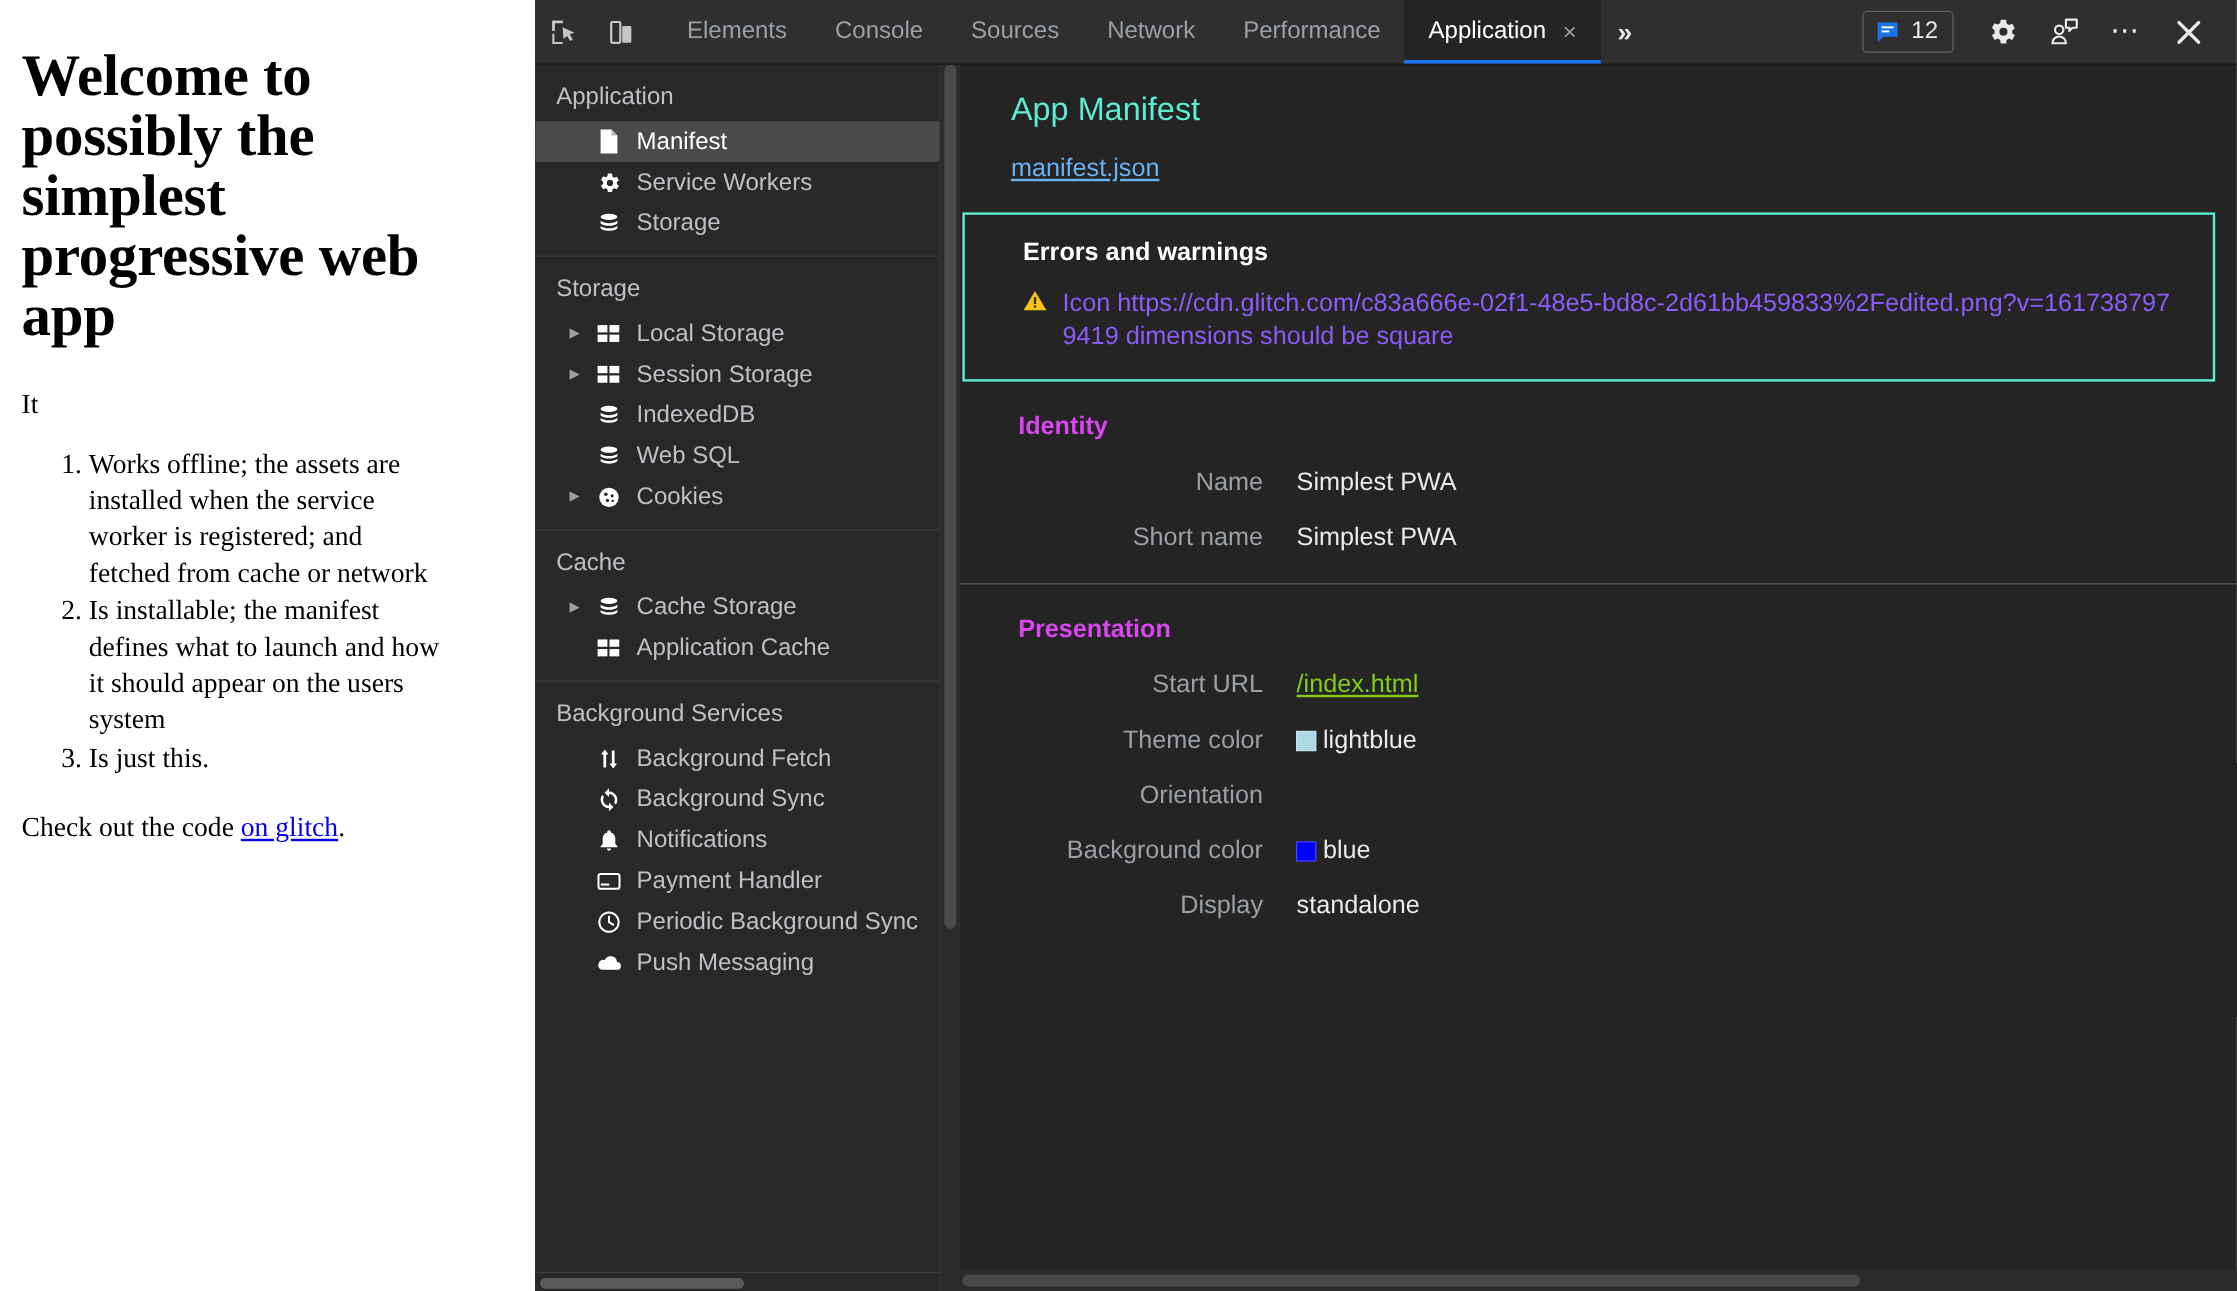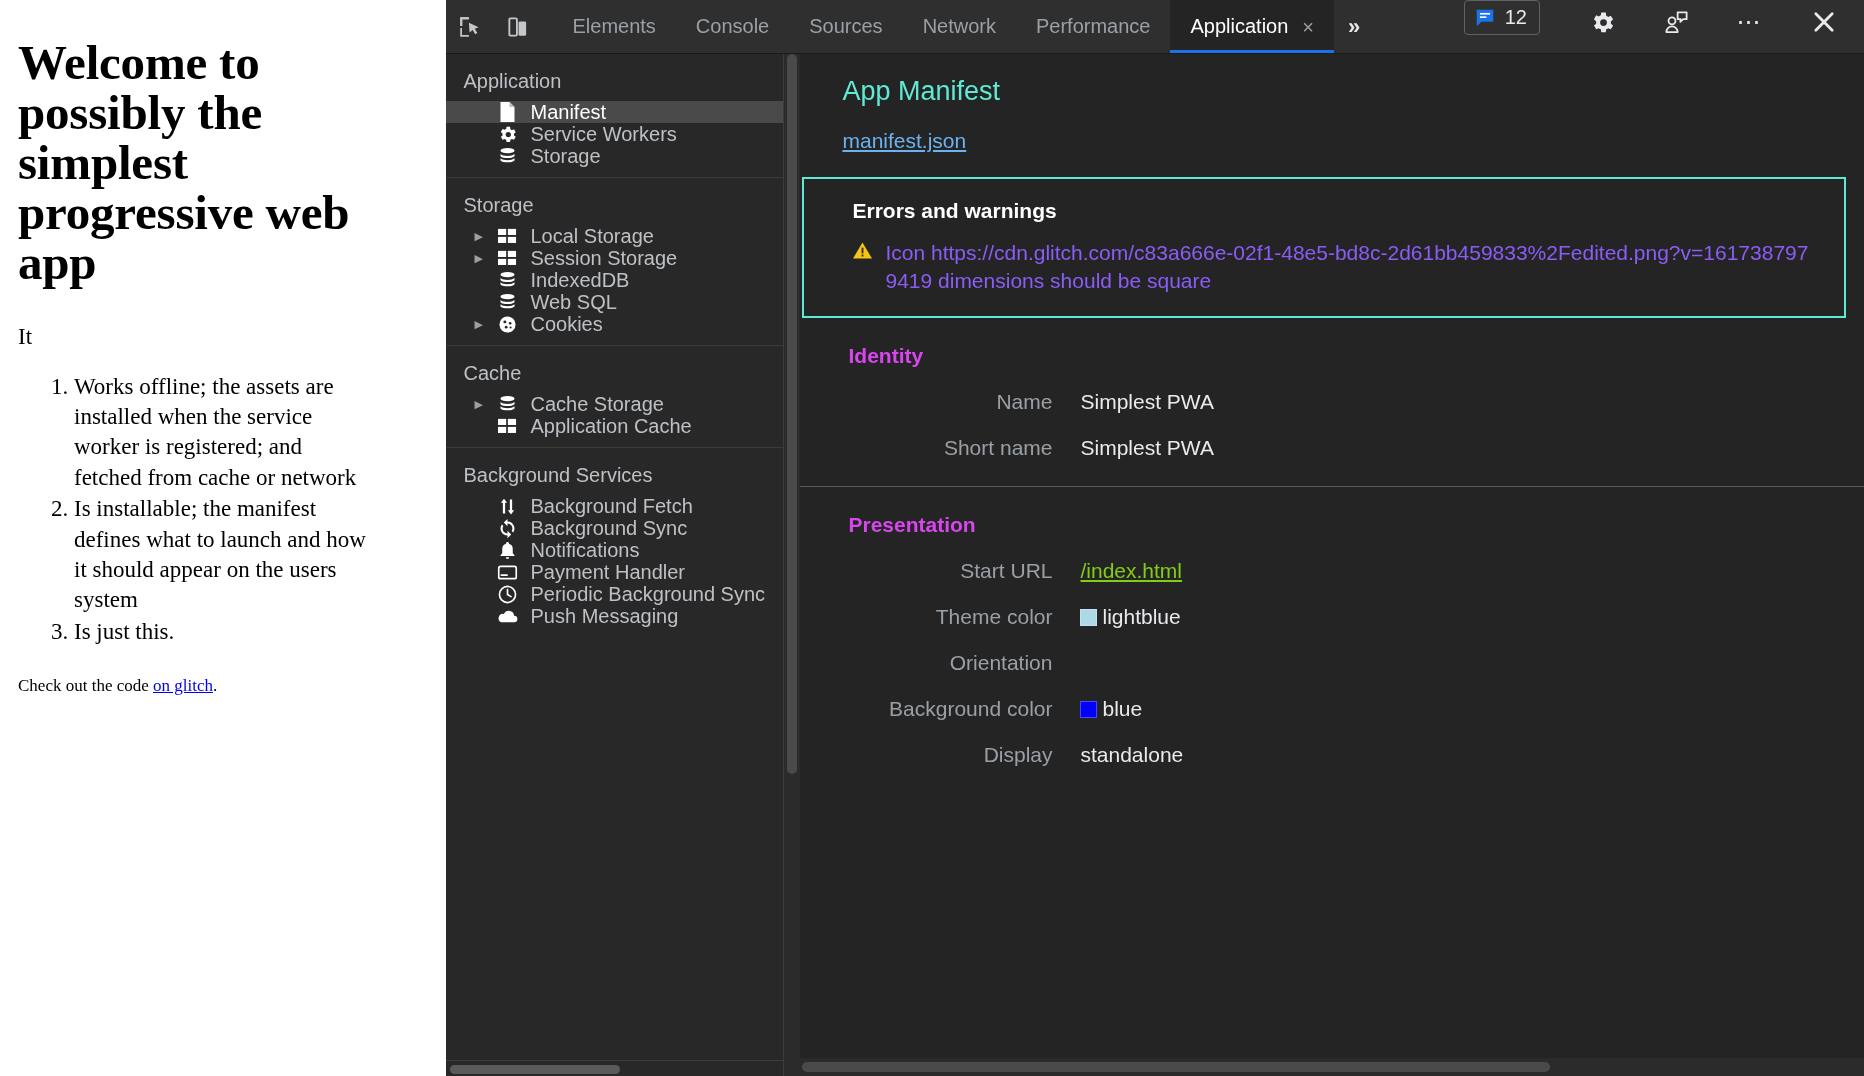--- a/index.html
+++ b/index.html
@@ -32,21 +32,21 @@
     line-height: 1.3;
     margin-bottom: 20px;
   }
   .page ol {
     margin: 0 0 28px 0;
     padding-left: 56px;
     font-size: 23px;
     line-height: 1.32;
   }
   .page ol li { margin-bottom: 1px; }
-  .page .outro { font-size: 17px; line-height: 1.3; }
+  .page .outro { font-size: 23px; line-height: 1.3; }
   .page .outro a { color: #0000ee; text-decoration: underline; }
 
   
   .devtools {
     width: 1456px; height: 1076px;
     background: #242424;
     display: flex;
     flex-direction: column;
     font-family: "Liberation Sans", sans-serif;
     color: #e8eaed;
@@ -94,21 +94,21 @@
     color: #9aa0a6;
     line-height: 1;
   }
   .dt-more {
     display: flex; align-items: center;
     padding: 0 14px;
     color: #e8eaed;
     font-size: 22px; font-weight: bold;
     cursor: pointer;
   }
-  .dt-right { margin-left: auto; display: flex; align-items: flex-start; padding-right: 14px; gap: 22px; }
+  .dt-right { margin-left: auto; display: flex; align-items: center; padding-right: 14px; }
   .issues-pill {
     display: flex; align-items: center; gap: 9px;
     border: 1px solid #5f6368;
     border-radius: 4px;
     padding: 5px 12px 5px 9px;
     margin-right: 14px;
     cursor: pointer;
   }
   .issues-pill .count { font-size: 20px; color: #e8eaed; }
   .dt-right .dt-icon-btn { width: 52px; height: 44px; }
@@ -129,21 +129,21 @@
   .dt-sidebar-scroll { flex: 1; overflow: hidden; }
   .tree-group { padding: 10px 0 10px 0; border-bottom: 1px solid #3b3b33; }
   .tree-group:last-child { border-bottom: none; }
   .tree-header {
     font-size: 20px;
     color: #bdc1c6;
     padding: 6px 0 8px 17px;
   }
   .tree-item {
     display: flex; align-items: center;
-    height: 22px;
+    height: 34px;
     padding-left: 28px;
     font-size: 20px;
     color: #bdc1c6;
     cursor: pointer;
     white-space: nowrap;
   }
   .tree-item.selected {
     background: #4a4a4a;
     color: #ffffff;
   }

